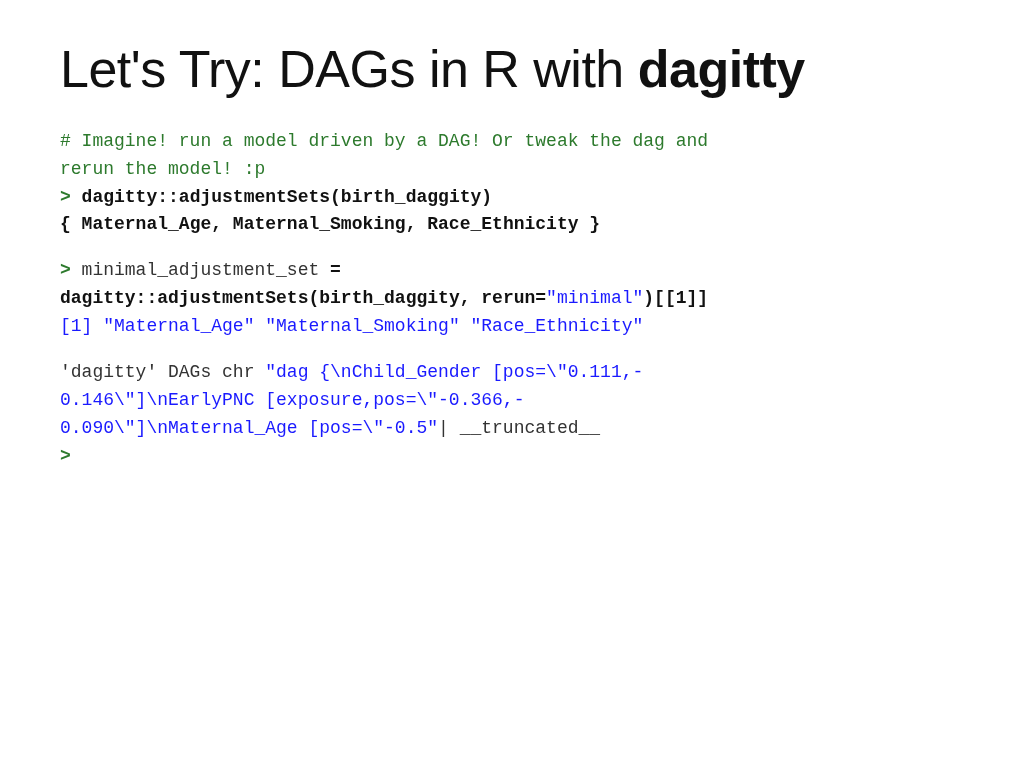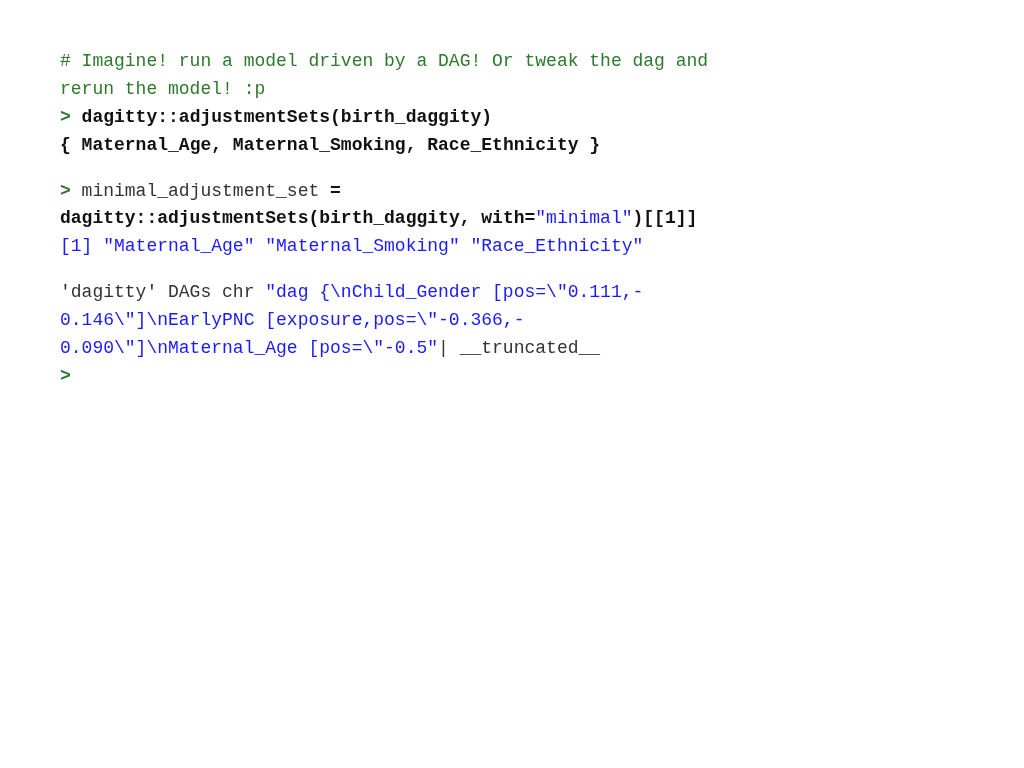--- a/index.html
+++ b/index.html
@@ -36,21 +36,20 @@
 
     .slide-title strong {
       font-weight: 700;
     }
 
     .code-block {
       font-family: 'Courier New', Courier, monospace;
       font-size: 18px;
       line-height: 1.55;
       color: #333333;
-      margin-top: 8px;
     }
 
     .green-bold {
       color: #2d7a2d;
       font-weight: bold;
     }
 
     .black-bold {
       color: #111111;
       font-weight: bold;
@@ -71,20 +70,23 @@
 
     .spacer {
       height: 18px;
     }
   </style>
 </head>
 <body>
 
 <div class="slide">
 
+  <h1 class="slide-title">
+    <span>Let's Try: DAGs in R with </span><strong>dagitty</strong>
+  </h1>
 
   <div class="code-block">
 
     <div>
       <span class="comment-green"># Imagine! run a model driven by a DAG! Or tweak the dag and</span>
     </div>
     <div>
       <span class="comment-green">rerun the model!  :p</span>
     </div>
 
@@ -96,21 +98,21 @@
       <span class="black-bold"> { </span><span class="black-bold">Maternal_Age, Maternal_Smoking, Race_Ethnicity</span><span class="black-bold"> }</span>
     </div>
 
     <div class="spacer"></div>
 
     <div>
       <span class="green-bold">&gt; </span><span>minimal_adjustment_set </span><span class="black-bold">=</span>
     </div>
 
     <div>
-      <span class="dark-bold">dagitty::adjustmentSets</span><span class="black-bold">(birth_daggity, with=</span><span class="blue-string">"minimal"</span><span class="black-bold">)[[1]]</span>
+      <span class="dark-bold">dagitty::adjustmentSets</span><span class="black-bold">(birth_daggity, rerun=</span><span class="blue-string">"minimal"</span><span class="black-bold">)[[1]]</span>
     </div>
 
 
     <div>
       <span class="blue-string">[1] </span><span class="blue-string">"Maternal_Age"      "Maternal_Smoking" "Race_Ethnicity"</span>
     </div>
 
     <div class="spacer"></div>
 
 

